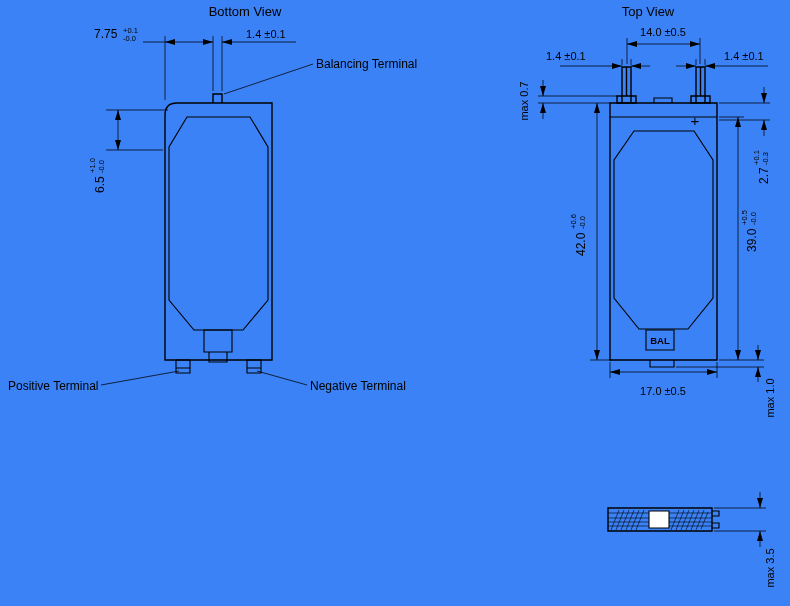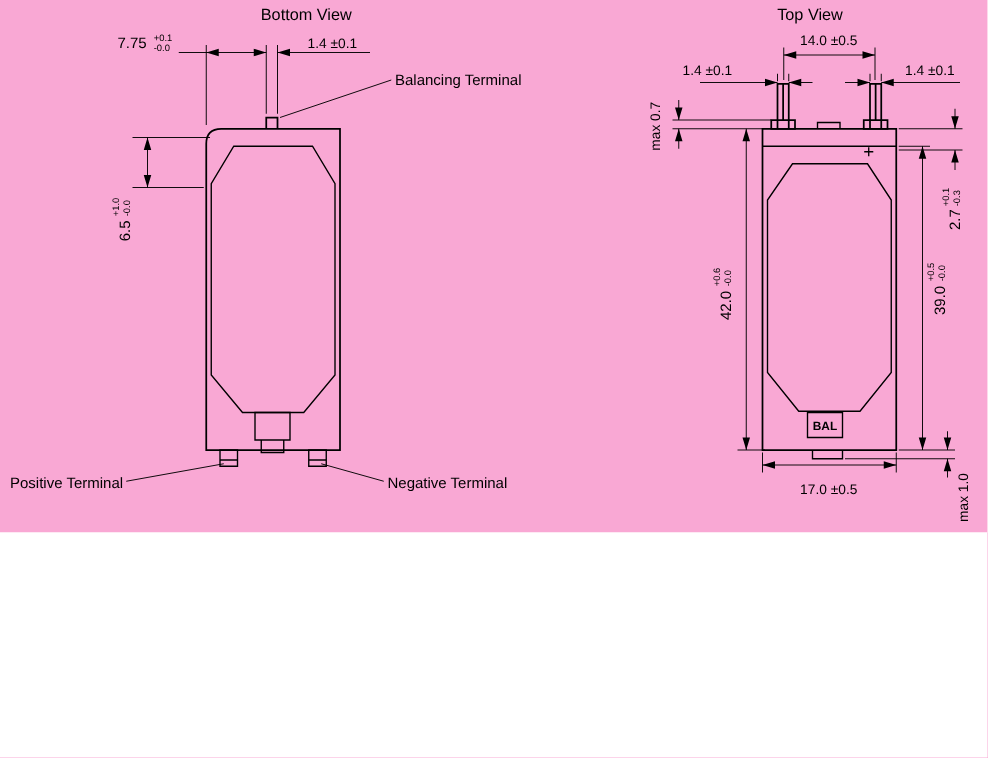--- a/index.html
+++ b/index.html
@@ -1,17 +1,17 @@
 <!DOCTYPE html>
 <html><head>
 <meta charset="utf-8">
 <style>
   html,body{margin:0;padding:0;background:#ffffff;}
   body{font-family:"Liberation Sans", sans-serif;}
-  .canvas{position:relative;width:790px;height:426px;background:#f9a8d4;overflow:hidden;}
+  .canvas{position:relative;width:790px;height:606px;background:#3b82f6;overflow:hidden;}
   svg{display:block;}
   svg text{fill:#000;font-family:"Liberation Sans", sans-serif;}
   .outline{fill:none;stroke:#000;stroke-width:1.4;}
   .thin{fill:none;stroke:#000;stroke-width:1.1;}
   .dim{fill:none;stroke:#000;stroke-width:0.75;}
   .hatch{fill:none;stroke:#000;stroke-width:0.6;}
   .arrow{fill:#000;stroke:none;}
   .t-title{font-size:13px;}
   .t-dim{font-size:11px;}
   .t-main{font-size:12px;}

